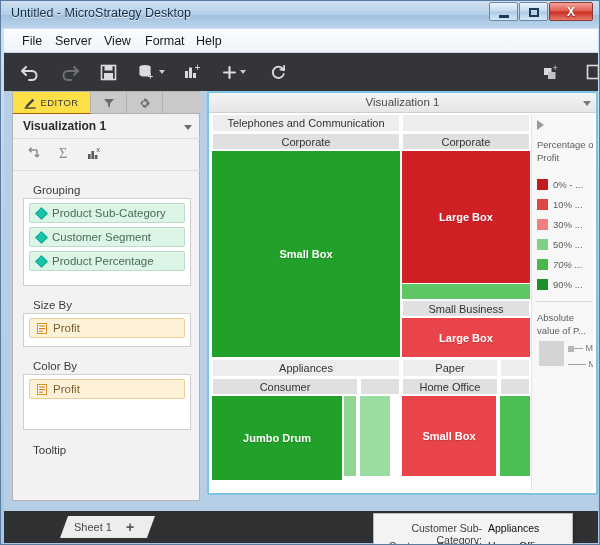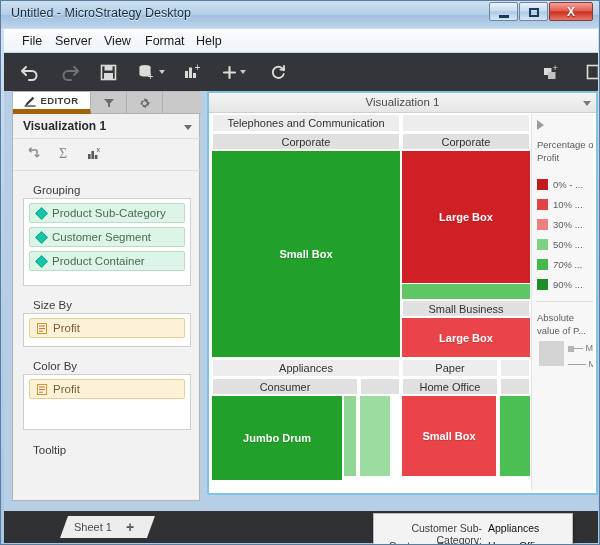--- a/index.html
+++ b/index.html
@@ -83,21 +83,21 @@
   }
   #editor-tabs {
     position:absolute; left:0; top:0; width:188px; height:22px;
     background:#c9c9c9; border-bottom:1px solid #b0b0b0;
   }
   .etab {
     position:absolute; top:0; height:22px; display:flex; align-items:center;
     justify-content:center; font-size:9.5px; letter-spacing:.4px;
     color:#3c3c3c; border-right:1px solid #b0b0b0; cursor:default;
   }
-  .etab.active { background:#ffffff; border-bottom:5px solid #a16207;font-weight:bold; }
+  .etab.active { background:#fde047; border-bottom:1px solid #a16207; }
   #etab-editor { left:0; width:78px; gap:4px; }
   #etab-filter { left:78px; width:36px; }
   #etab-gear   { left:114px; width:36px; }
 
   #viz-select {
     position:absolute; left:0; top:22px; width:188px; height:25px;
     border-bottom:1px solid #dcdcdc; cursor:default;
   }
   #viz-select-label {
     position:absolute; left:10px; top:5px; font-size:12px; font-weight:bold; color:#2b2b2b;
@@ -393,21 +393,21 @@
           <div class="chip">
             <span class="diamond"></span>
             <span>Product Sub-Category</span>
           </div>
           <div class="chip">
             <span class="diamond"></span>
             <span>Customer Segment</span>
           </div>
           <div class="chip">
             <span class="diamond"></span>
-            <span>Product Container</span>
+            <span>Product Percentage</span>
           </div>
         </div>
         <div class="drop-label" style="top: 207px;">Size By</div>
         <div class="drop-box" style="top: 221px; height: 34px;">
           <div class="chip metric">
             <span class="mico"><svg width="10" height="11" viewBox="0 0 10 11">
                 <rect x="0.5" y="0.5" width="9" height="10" fill="#fff" stroke="#d8941f"></rect>
                 <rect x="2" y="2.4" width="6" height="1.2" fill="#e07b19"></rect>
                 <rect x="2" y="5" width="6" height="1.2" fill="#e07b19"></rect>
                 <rect x="2" y="7.6" width="4" height="1.2" fill="#e07b19"></rect>

